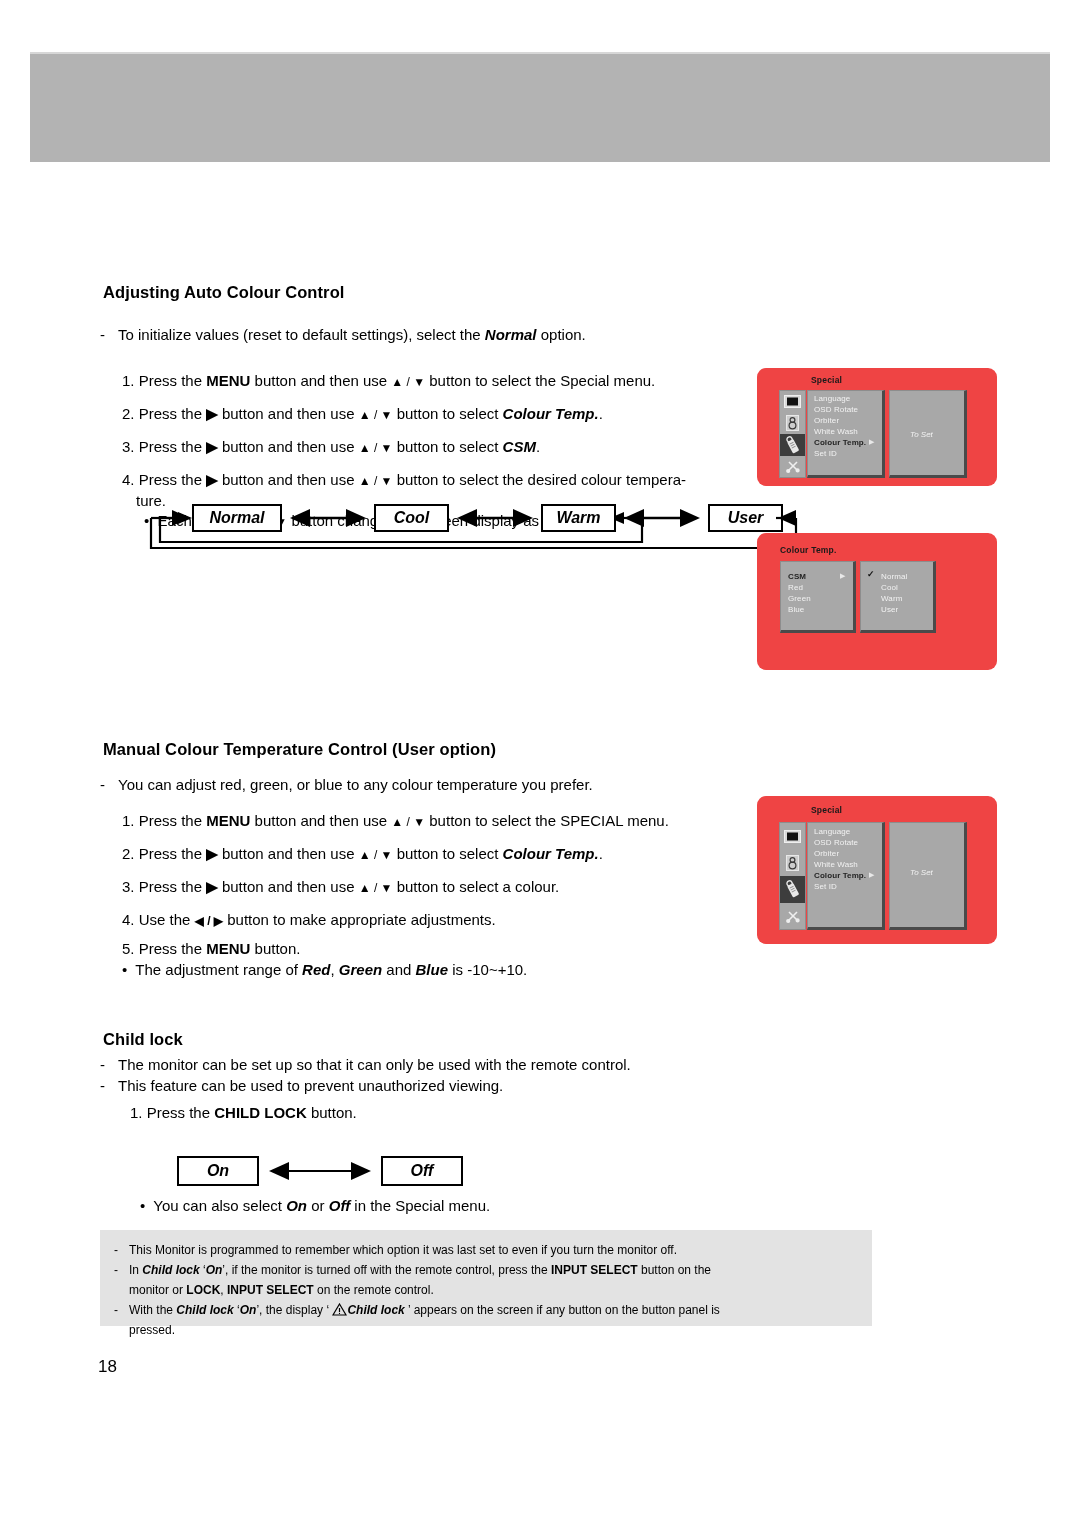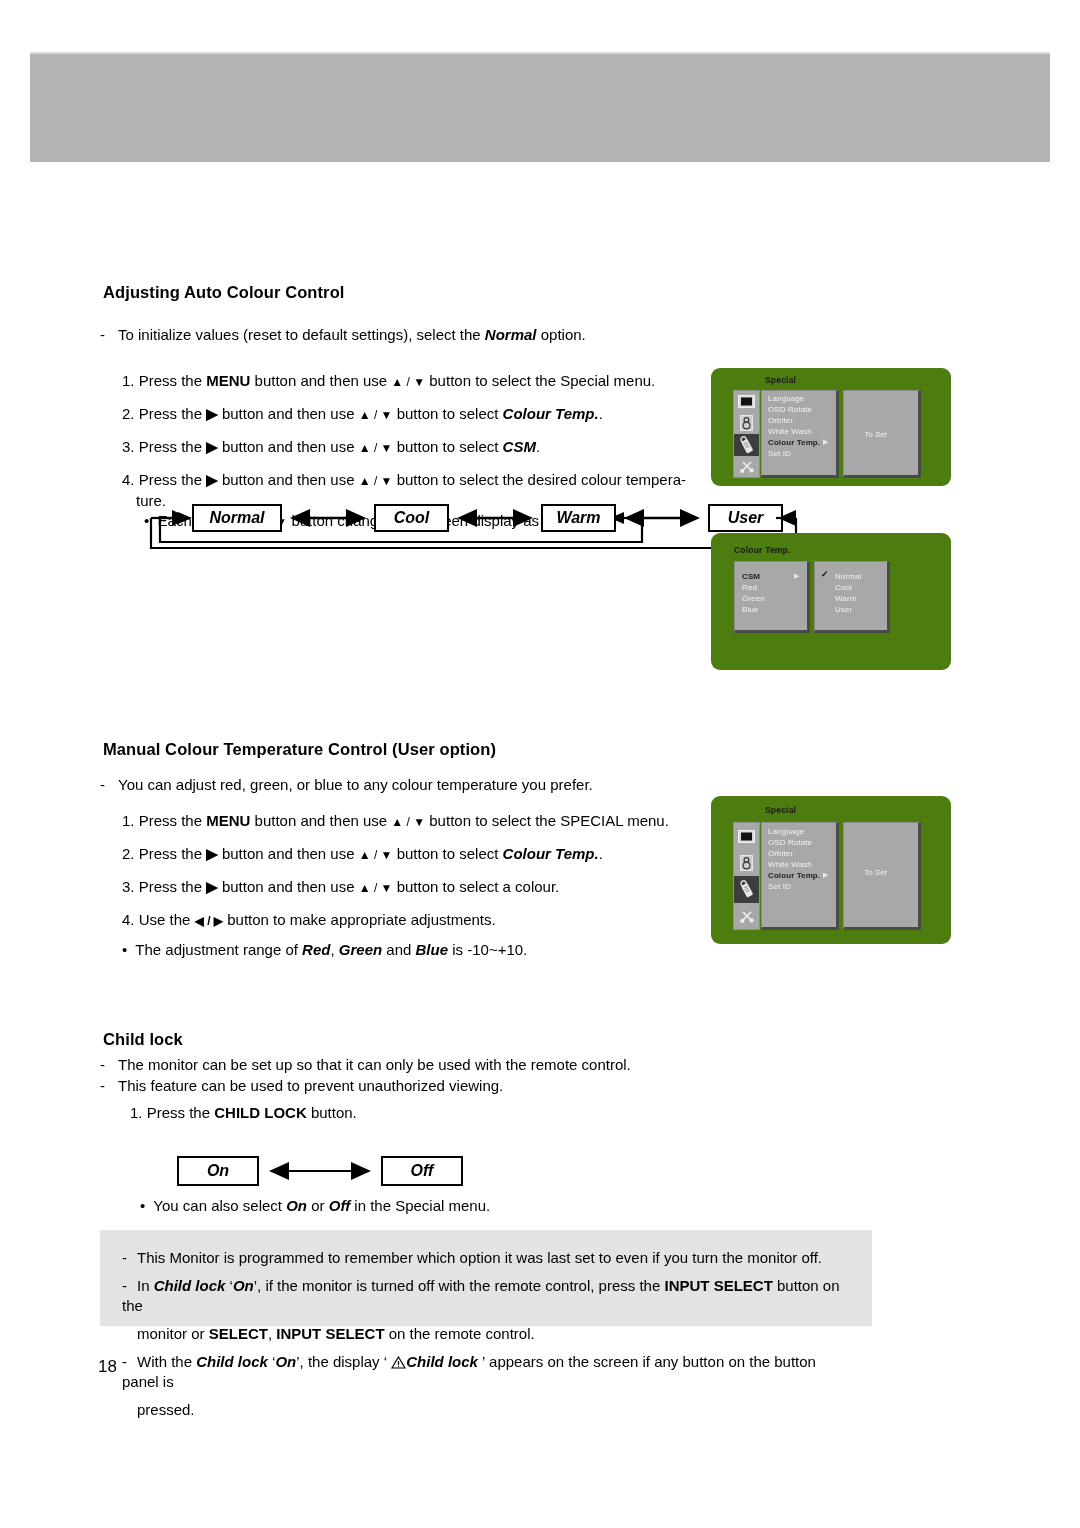--- a/index.html
+++ b/index.html
@@ -38,21 +38,21 @@
     border:2px solid #000;background:#fff;
     display:flex;align-items:center;justify-content:center;
     font-style:italic;font-weight:bold;font-size:16px;
     height:28px;box-sizing:border-box;
   }
   .dbl-arrow{position:relative;height:28px;display:flex;align-items:center;justify-content:center;}
   .dbl-arrow svg{display:block;}
 
   
   .osd-wrap{
-    position:absolute;background:#4d7c0f;border-radius:9px;
+    position:absolute;background:#ef4444;border-radius:9px;margin-left:46px;
   }
   .osd-title{
     position:absolute;font-size:8.5px;font-weight:bold;color:#1a1a1a;
     letter-spacing:.2px;
   }
   .osd-icons{
     position:absolute;background:#a8a8a8;border:1px solid #8d8d8d;
     display:flex;flex-direction:column;align-items:center;
     box-sizing:border-box;
   }
@@ -75,21 +75,21 @@
   }
   .osd-tri{
     position:absolute;font-size:7px;color:#e8e8e8;
   }
   .osd-check{position:absolute;font-size:9px;color:#111;font-weight:bold;}
 
   
   .note{
     position:absolute;background:#e3e3e3;
   }
-  .note p{margin:8px;font-size:15px;line-height:20px;}
+  .note p{margin:0;font-size:12px;line-height:20px;}
   .note .dash{display:inline-block;width:15px;}
   .note .hang{padding-left:15px;}
 
   .pagenum{position:absolute;font-size:17px;}
 
   .warn-tri{
     display:inline-block;width:15px;height:13px;vertical-align:-2px;position:relative;
   }
 </style>
 </head>
@@ -265,20 +265,24 @@
       <span>Press the </span><b>▶</b><span> button and then use </span><span class="arr">▲ / ▼</span><span> button to select </span><i class="bi">Colour Temp.</i><span>.</span>
     </div>
     <div class="step" style="margin-bottom:10px;">
       <span>3.</span>
       <span>Press the </span><b>▶</b><span> button and then use </span><span class="arr">▲ / ▼</span><span> button to select a colour.</span>
     </div>
     <div class="step" style="margin-bottom:7px;">
       <span>4.</span>
       <span>Use the </span><b class="arr">◀ / ▶</b><span> button to make appropriate adjustments.</span>
     </div>
+    <div class="step" style="line-height:20px;">
+      <span>5.</span>
+      <span>Press the </span><b>MENU</b><span> button.</span>
+    </div>
     <div class="bullet-line" style="margin-left:0px;">
       •&nbsp; <span>The adjustment range of </span><i class="bi">Red</i><span>, </span><i class="bi">Green</i><span> and </span><i class="bi">Blue</i><span> is -10~+10.</span>
     </div>
   </div>
 
   <div class="osd-wrap" style="left:711px;top:796px;width:240px;height:148px;">
     <div class="osd-title" style="left:54px;top:9px;">Special</div>
     <div class="osd-icons" style="left:22px;top:26px;width:27px;height:108px;">
       <div class="osd-icon">
         <svg width="17" height="13" viewBox="0 0 17 13">
@@ -365,21 +369,21 @@
   </div>
 
   <div class="note" style="left:100px;top:1230px;width:772px;height:96px;padding:10px 14px;box-sizing:border-box;">
     <p>
       <span class="dash">-</span><span>This Monitor is programmed to remember which option it was last set to even if you turn the monitor off.</span>
     </p>
     <p>
       <span class="dash">-</span><span>In </span><i class="bi">Child lock</i><span> ‘</span><i class="bi">On</i><span>’, if the monitor is turned off with the remote control, press the </span><b>INPUT SELECT</b><span> button on the</span>
     </p>
     <p class="hang">
-      <span>monitor or </span><b>SELECT</b><span>, </span><b>INPUT SELECT</b><span> on the remote control.</span>
+      <span>monitor or </span><b>LOCK</b><span>, </span><b>INPUT SELECT</b><span> on the remote control.</span>
     </p>
     <p>
       <span class="dash">-</span><span>With the </span><i class="bi">Child lock</i><span> ‘</span><i class="bi">On</i><span>’, the display ‘ </span><span class="warn-tri"><svg width="15" height="13" viewBox="0 0 15 13">
             <path d="M7.5 1 L14 12 L1 12 Z" fill="none" stroke="#000" stroke-width="1.2"></path>
             <line x1="7.5" y1="5" x2="7.5" y2="9" stroke="#000" stroke-width="1.2"></line>
             <circle cx="7.5" cy="10.4" r="0.6" fill="#000"></circle>
           </svg></span><i class="bi">Child lock</i><span> ’ appears on the screen if any button on the button panel is</span>
     </p>
     <p class="hang">
       <span>pressed.</span>

